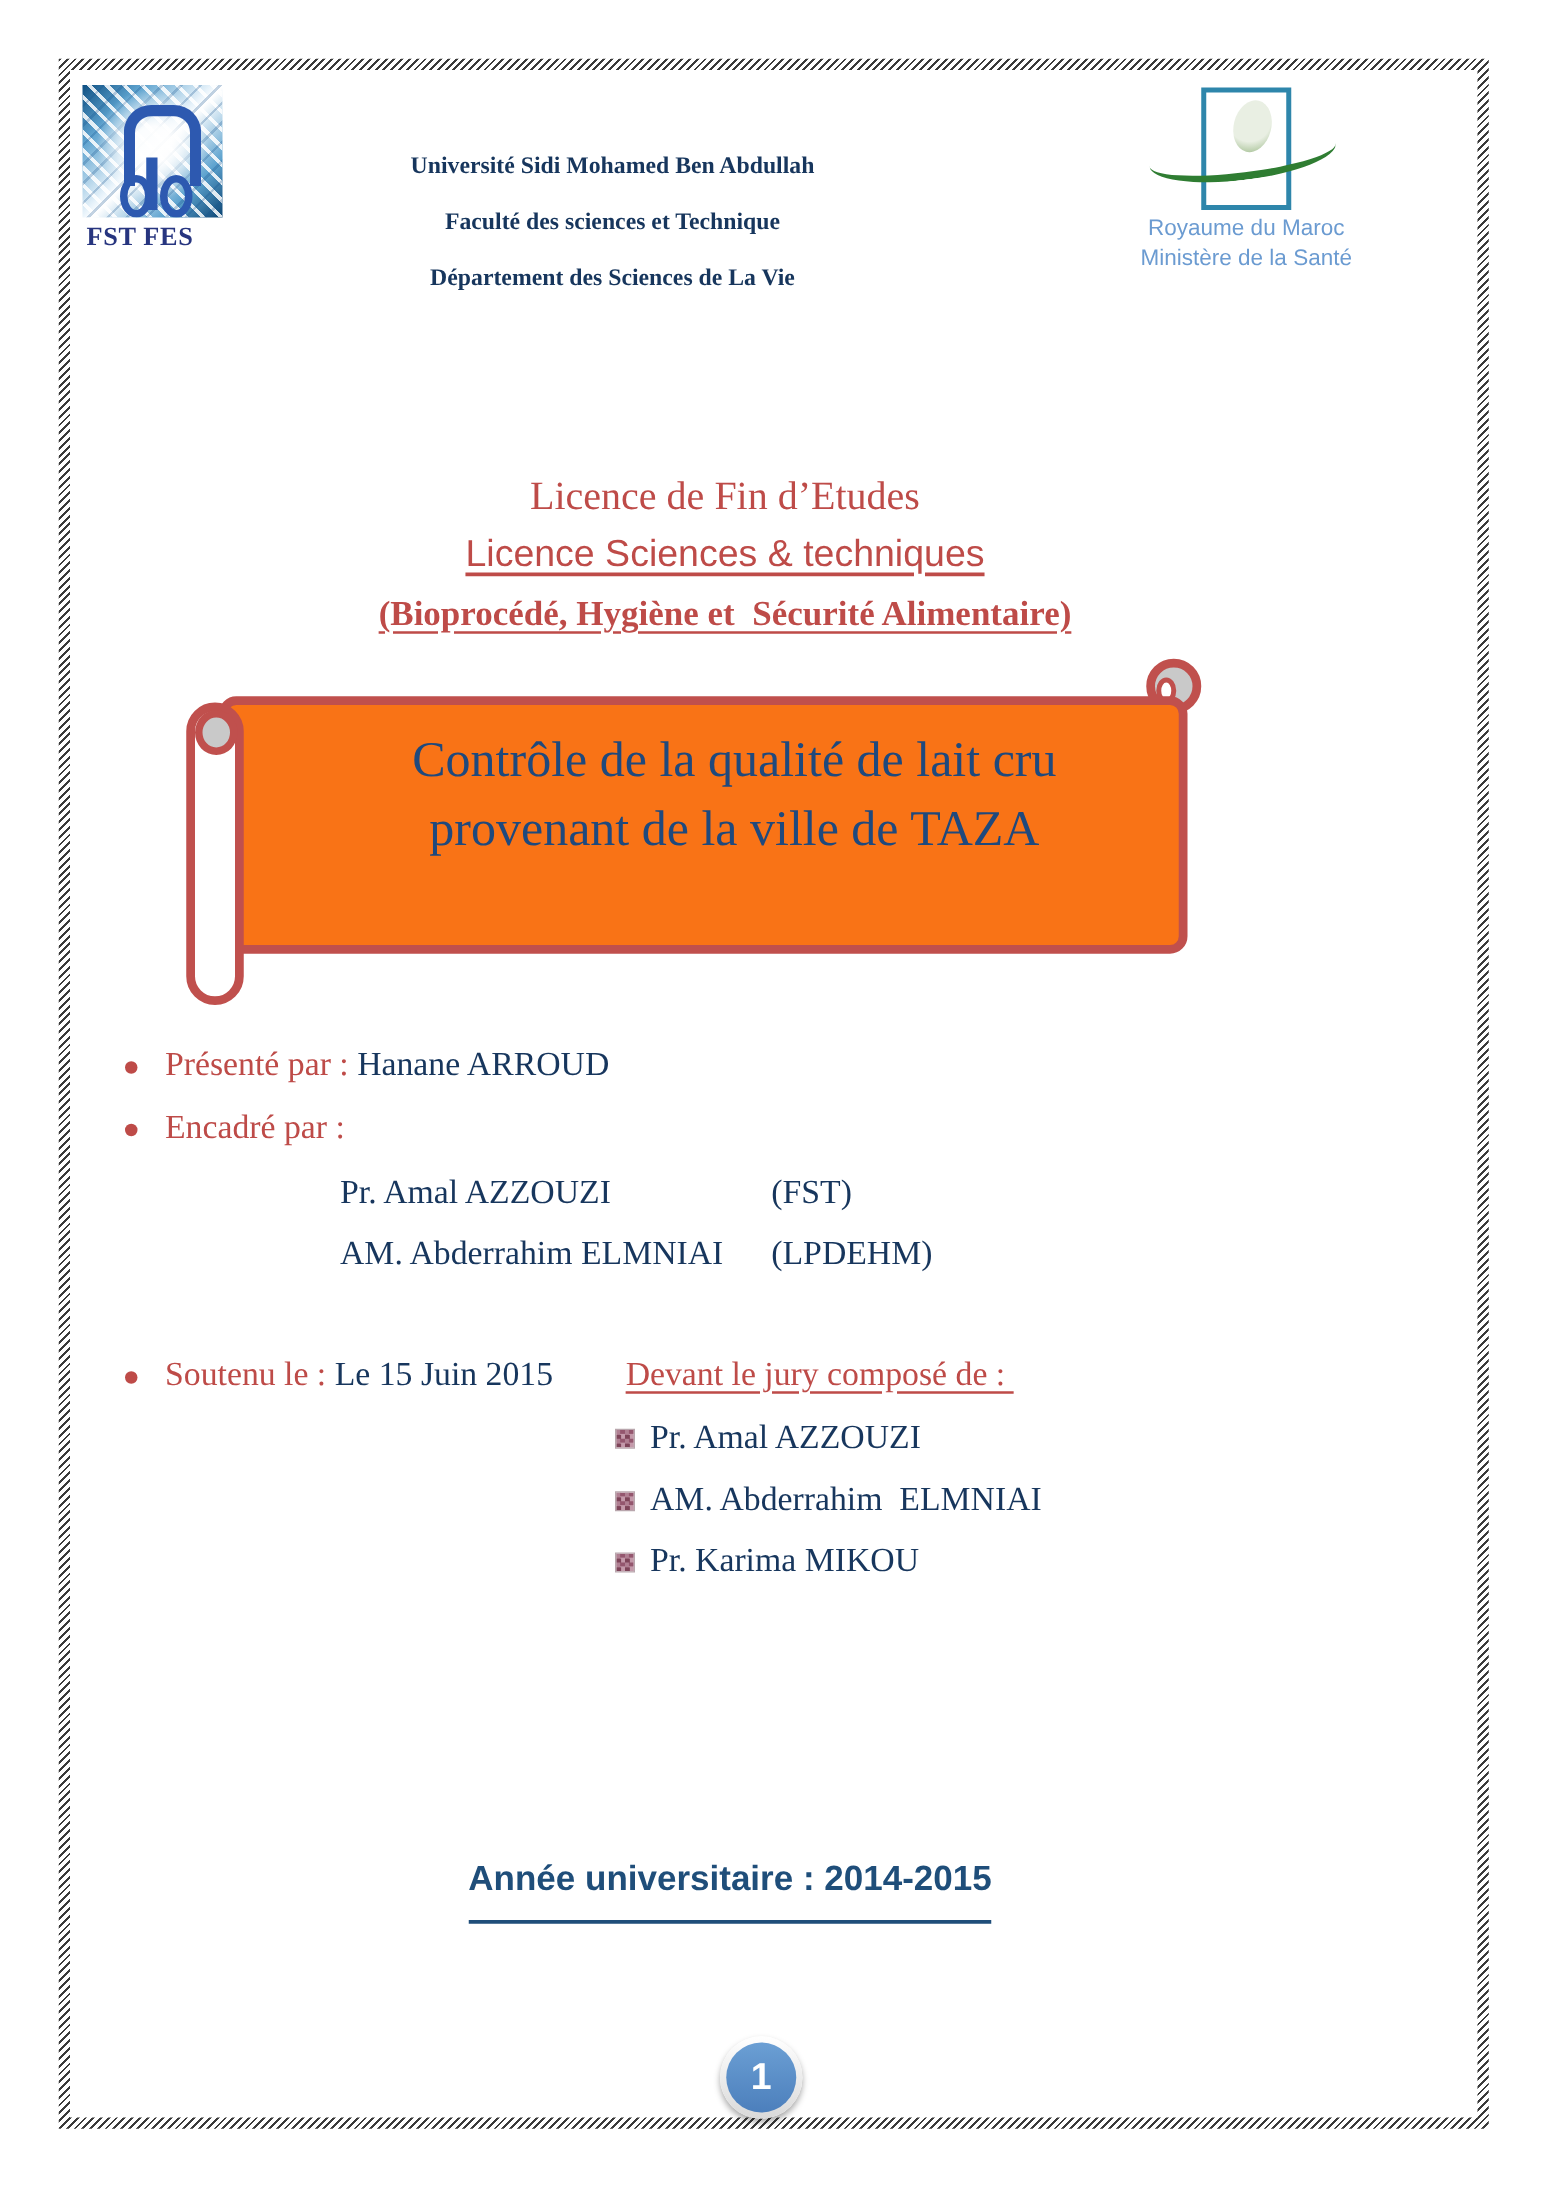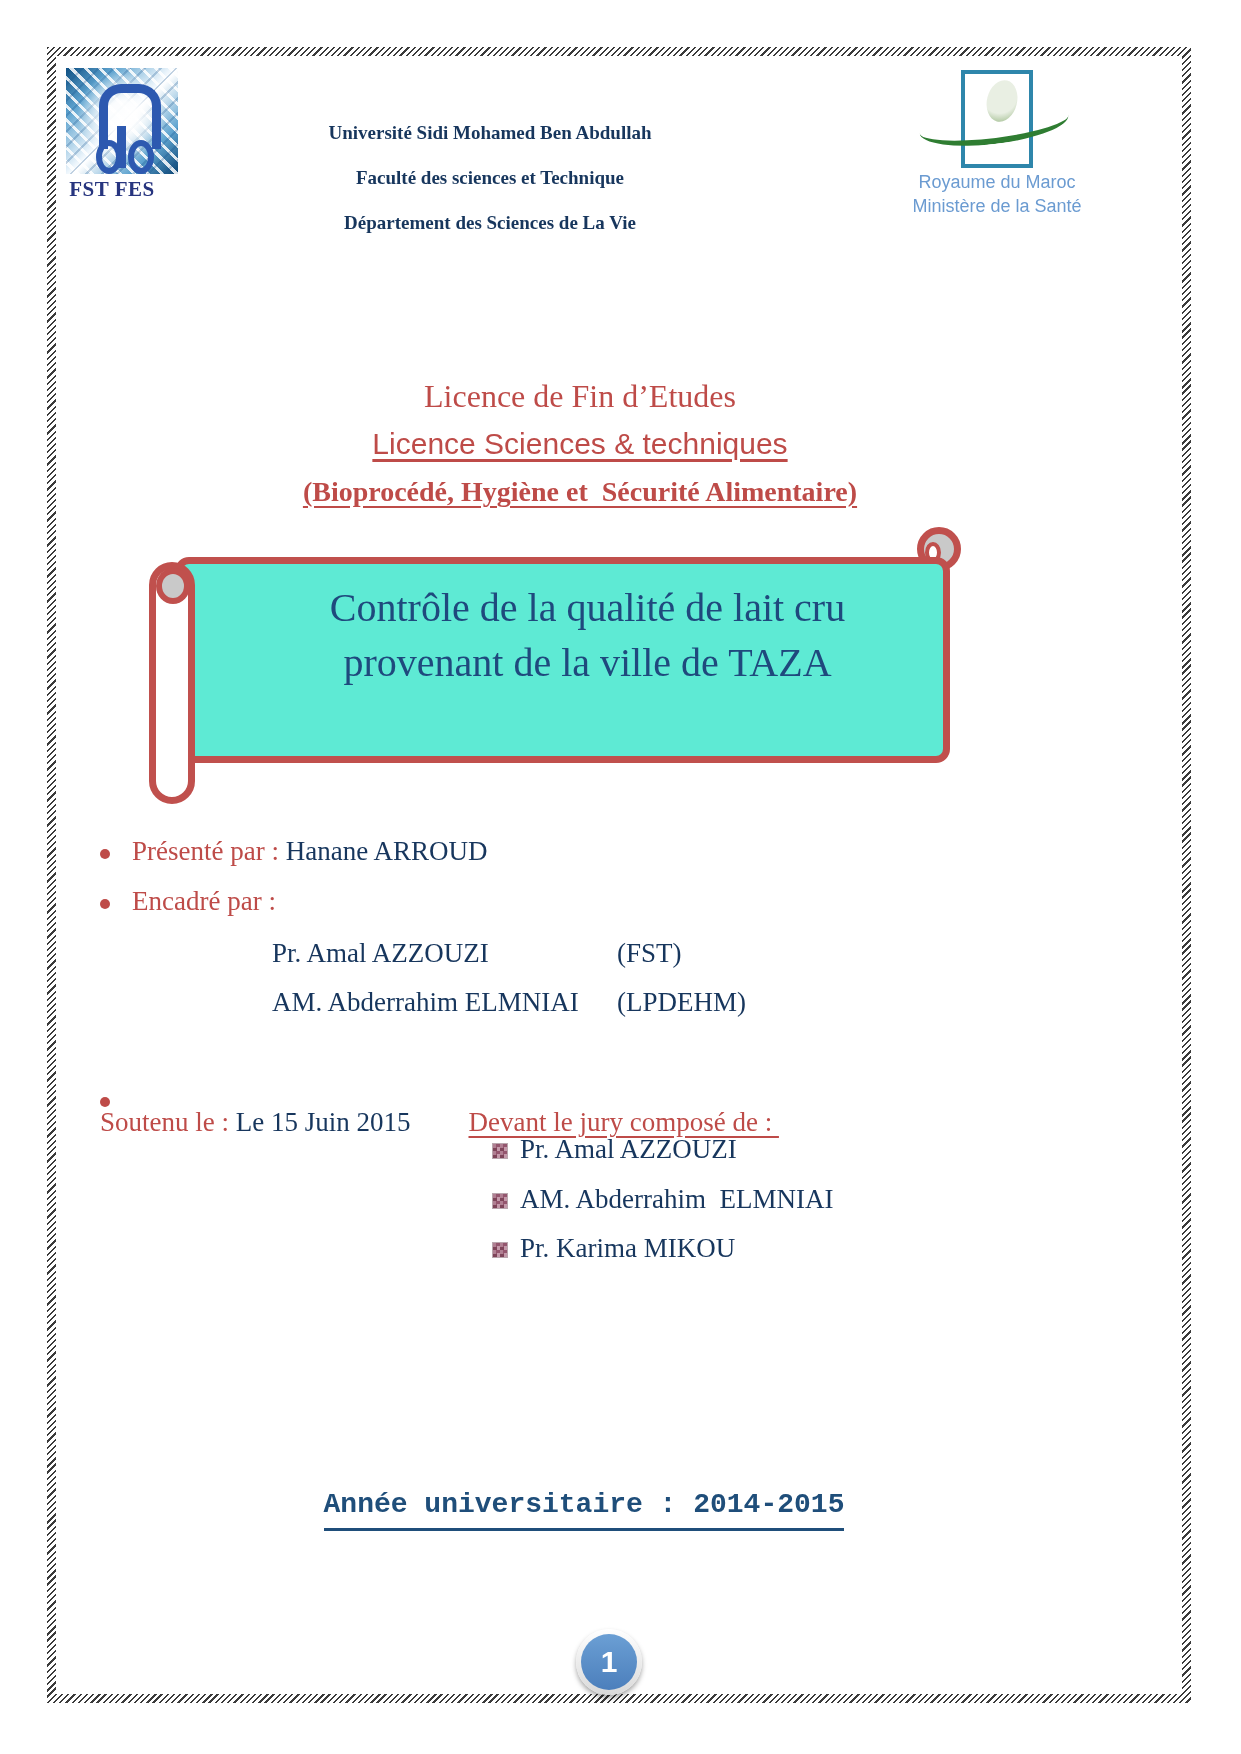--- a/index.html
+++ b/index.html
@@ -37,21 +37,21 @@
   .min-swoosh{position:absolute;left:-46px;top:30px;width:150px;height:34px;border-bottom:6px solid #2f7d32;
               border-radius:50%;transform:rotate(-7deg);}
   .min-txt{margin-top:2px;color:#6b9bd1;font-family:"Liberation Sans", sans-serif;font-size:18px;line-height:24px;}
   
   .proj{position:absolute;left:140px;top:372px;width:880px;text-align:center;color:#be4b48;z-index:2;}
   .proj-l1{font-size:32px;line-height:48px;}
   .proj-l2{font-family:"Liberation Sans", sans-serif;font-size:30px;line-height:48px;text-decoration:underline;text-underline-offset:5px;}
   .proj-l3{font-size:28px;line-height:48px;font-weight:bold;text-decoration:underline;text-underline-offset:5px;}
   
   .scroll-rect{position:absolute;left:175px;top:557px;width:761px;height:192px;border:7px solid #c0504d;
-               border-radius:14px;background:#5eead4;z-index:2;}
+               border-radius:14px;background:#f97316;z-index:2;}
   .scroll-title{padding:16px 10px 0 60px;text-align:center;color:#1f497d;font-size:40px;line-height:55px;}
   .scroll-roll{position:absolute;left:149px;top:562px;width:32px;height:228px;border:7px solid #c0504d;
                border-radius:23px;background:#fff;z-index:3;}
   .scroll-curl-left{position:absolute;left:156px;top:568px;width:22px;height:24px;border:6px solid #c0504d;
                border-radius:50%;background:#c9c9c9;z-index:4;}
   .scroll-curl-right{position:absolute;left:917px;top:527px;width:30px;height:30px;border:7px solid #c0504d;
                border-radius:50%;background:#c9c9c9;z-index:1;}
   .scroll-hook-right{position:absolute;left:925px;top:542px;width:8px;height:13px;border:4px solid #c0504d;
                border-radius:50%;background:#fff;z-index:2;}
   
@@ -62,21 +62,21 @@
   .sup-row{position:absolute;display:flex;z-index:2;font-size:27px;color:#17365d;}
   .sup-name{width:345px;}
   .jury-head{margin-left:58px;color:#be4b48;text-decoration:underline;text-underline-offset:5px;}
   .jury-row{position:absolute;display:flex;align-items:flex-start;z-index:2;font-size:27px;color:#17365d;}
   .jsq{width:14px;height:14px;margin:9px 12px 0 0;flex:0 0 auto;border:1px solid #b9a6ad;
        background:repeating-conic-gradient(#94566e 0 25%,#c499aa 0 50%,#7e4459 0 75%,#b07f92 0 100%);
        background-size:7px 7px;}
   
   .year{position:absolute;left:0;top:1487px;width:1168px;text-align:center;z-index:2;
         font-family:"Liberation Sans", sans-serif;font-weight:bold;font-size:28px;color:#1f4e7a;}
-  .year span{border-bottom:3px solid #1f4e7a;padding-bottom:8px;font-family:Liberation Mono, monospace;}
+  .year span{border-bottom:3px solid #1f4e7a;padding-bottom:18px;}
   
   .badge{position:absolute;left:576px;top:1629px;width:66px;height:66px;border-radius:50%;z-index:5;
          background:linear-gradient(#ffffff,#d9d9d9);box-shadow:0 3px 5px rgba(0,0,0,.35);}
   .badge-in{position:absolute;left:5px;top:5px;width:56px;height:56px;border-radius:50%;
          background:linear-gradient(#6b9fd4,#4c7fbc);display:flex;align-items:center;justify-content:center;
          color:#ffffff;font-family:"Liberation Sans", sans-serif;font-weight:bold;font-size:30px;}
 </style>
 </head>
 <body>
 
@@ -147,21 +147,21 @@
 
   <div class="sup-row" style="left:272px;top:938px;">
     <div class="sup-name">Pr. Amal AZZOUZI</div>
     <div>(FST)</div>
   </div>
   <div class="sup-row" style="left:272px;top:987px;">
     <div class="sup-name">AM. Abderrahim ELMNIAI</div>
     <div>(LPDEHM)</div>
   </div>
 
-  <div class="row" style="left:100px;top:1084px;flex-direction:column;">
+  <div class="row" style="left:100px;top:1084px;">
     <div class="dot"></div>
     <div>
       <span class="red">Soutenu le :</span><span class="navy">&nbsp;Le 15 Juin 2015</span><span class="jury-head">Devant le jury composé de :&nbsp;</span>
     </div>
   </div>
 
   <div class="jury-row" style="left:492px;top:1134px;">
     <div class="jsq"></div>
     <div>Pr. Amal AZZOUZI</div>
   </div>

